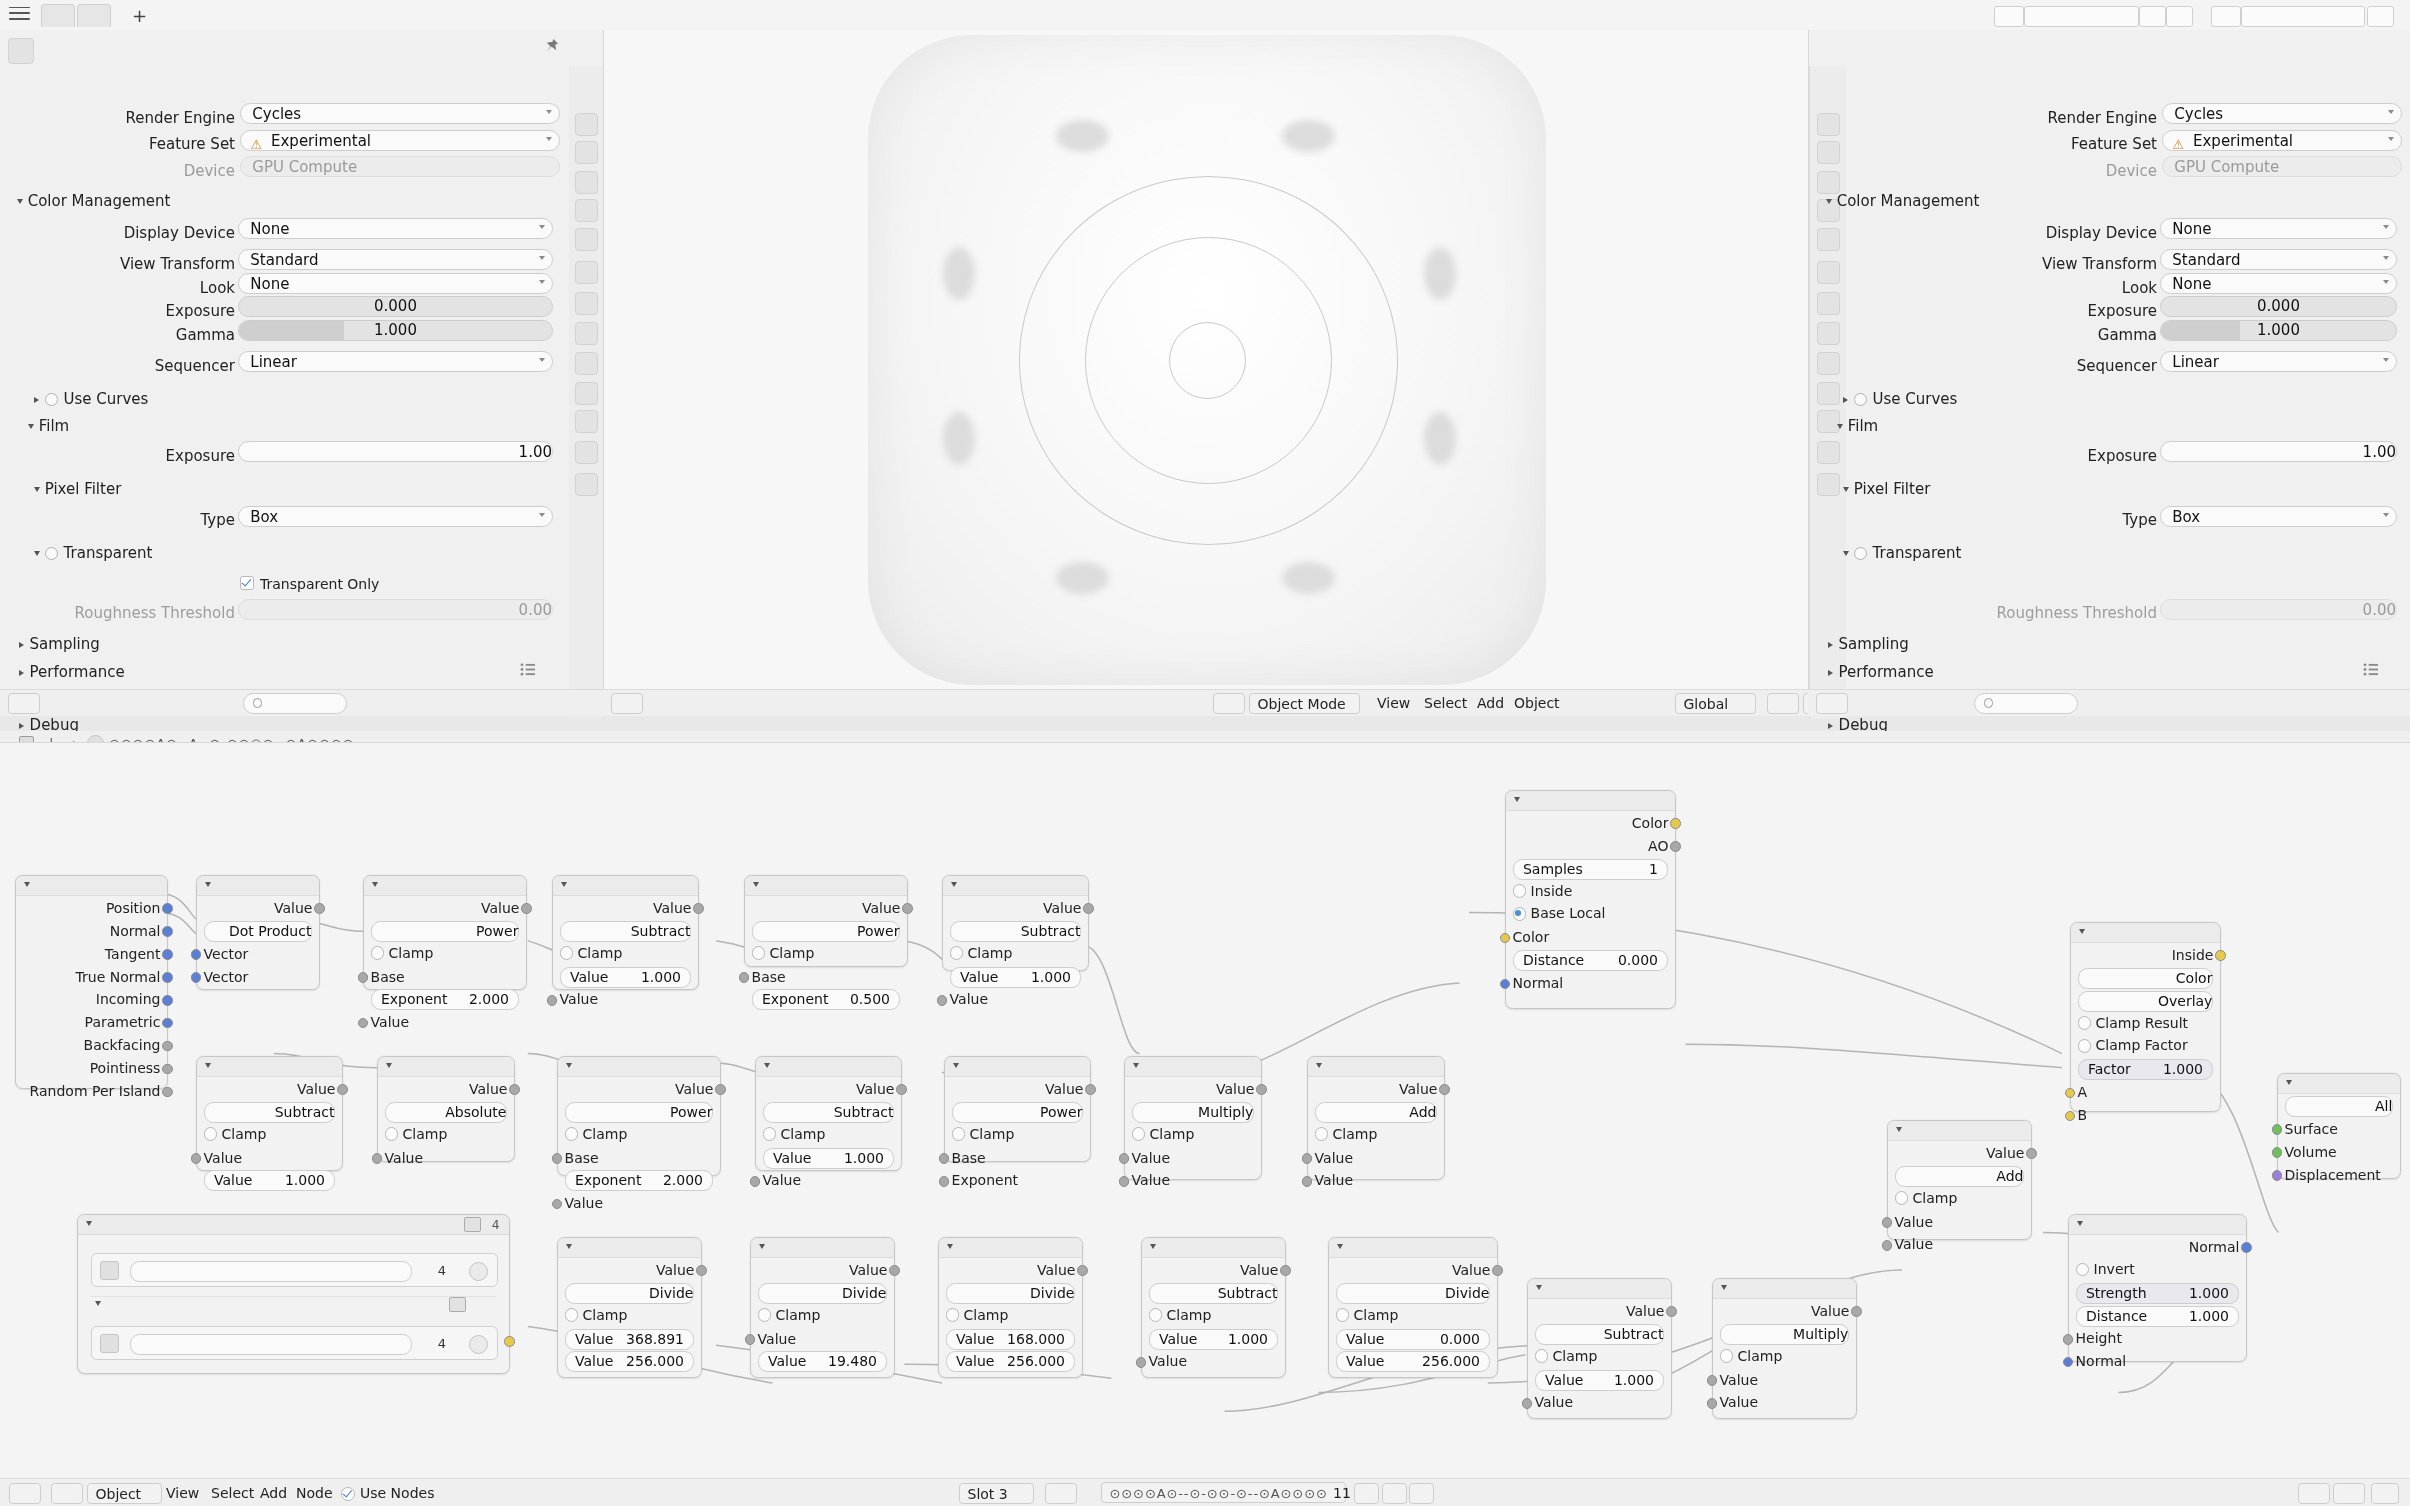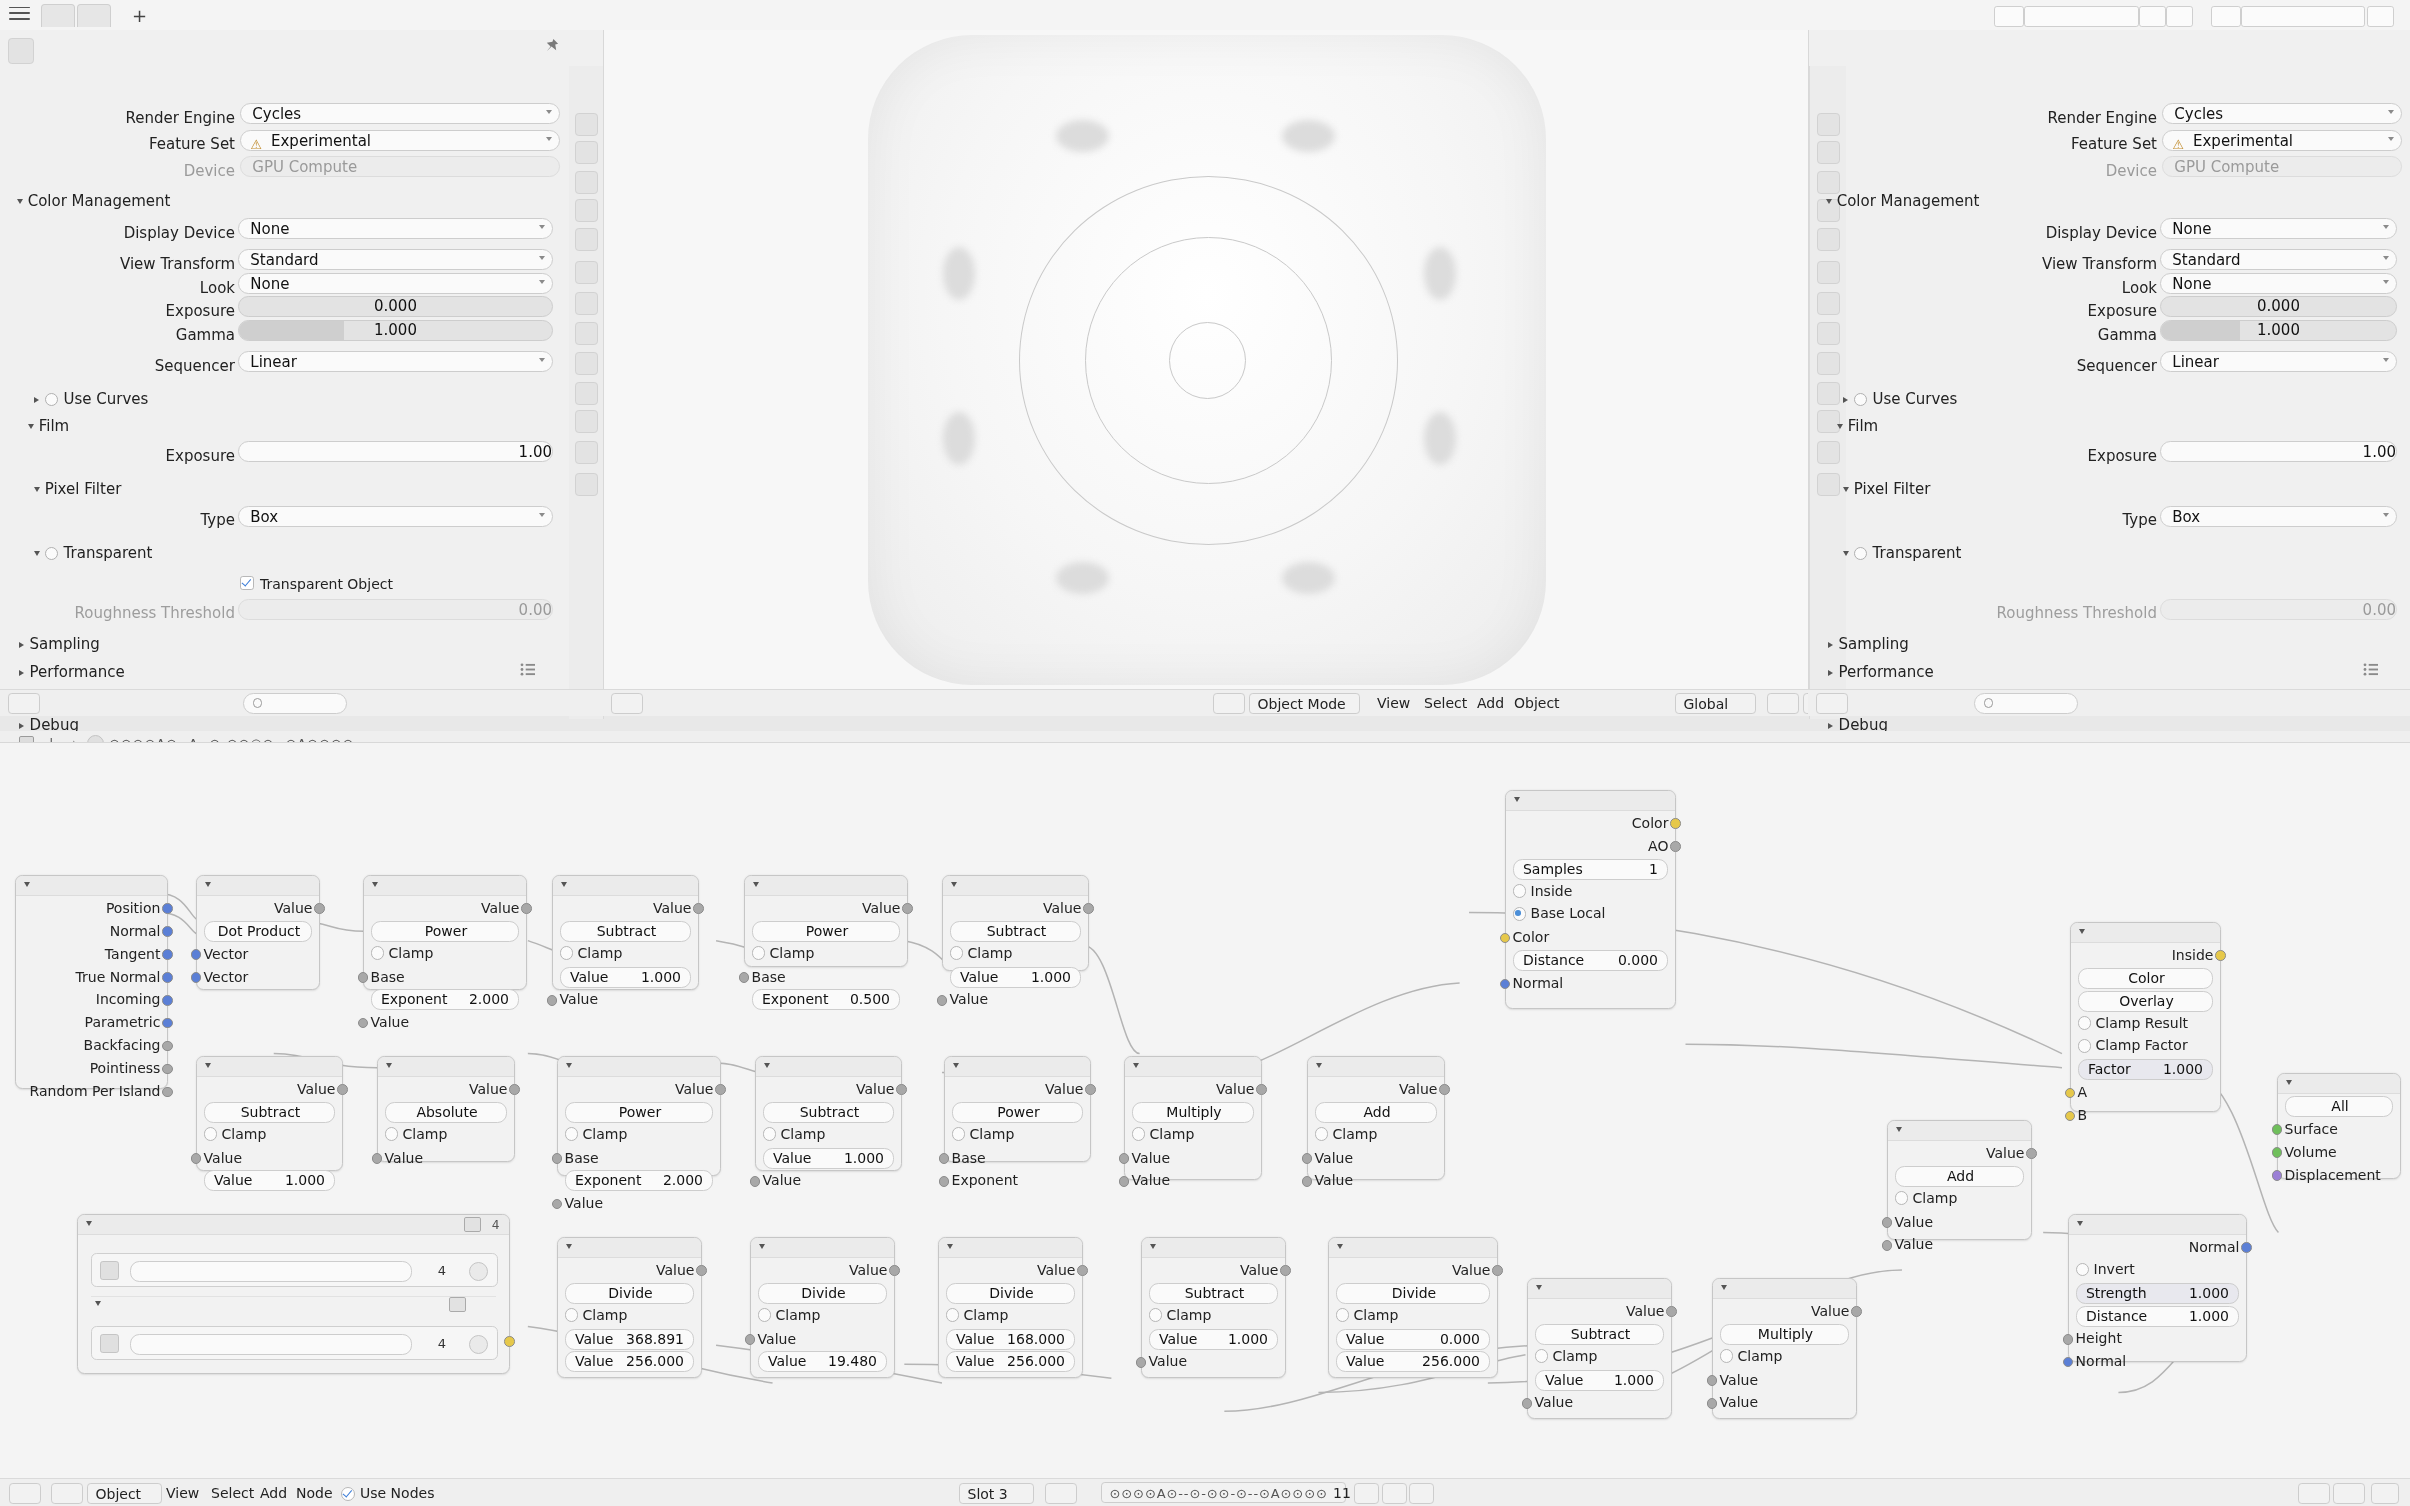--- a/index.html
+++ b/index.html
@@ -53,21 +53,21 @@
   
   .nodearea{position:absolute;left:0;top:742px;width:2411px;height:736px;background:#f4f4f4;border-top:0.9px solid #d8d8d8;overflow:hidden;}
   .breadcrumb{position:absolute;left:0;top:731px;width:2411px;height:24.5px;background:#efefef;border-bottom:0.9px solid #dcdcdc;}
   .node{position:absolute;background:#f2f2f2;border:0.9px solid #c6c6c6;border-radius:7.5px;box-shadow:0 0.9px 1.9px rgba(0,0,0,.10);}
   .node .nhdr{height:19px;border-radius:6.6px 6.6px 0 0;background:#ebebeb;border-bottom:0.9px solid #dcdcdc;position:relative;}
   .node .nhdr .tri{position:absolute;left:7.5px;top:5.6px;}
   .nrow{position:relative;height:21px;margin:1.9px 6.6px;}
   .nrow.right{text-align:right;font-size:14px;color:#222;line-height:21px;}
   .nrow.left{font-size:14px;color:#222;line-height:21px;}
   .nfield{position:relative;height:19px;background:#fafafa;border:0.9px solid #cdcdcd;border-radius:9.4px;font-size:14px;line-height:18px;text-align:center;color:#111;}
-  .nfield.l{text-align:center;padding-left:2px;}
+  .nfield.l{text-align:right;padding-left:2px;}
   .nchk{position:relative;font-size:14px;line-height:19px;padding-left:18px;color:#222;}
   .nchk:before{content:"";position:absolute;left:0;top:2.8px;width:11.3px;height:11.3px;border:0.9px solid #b6b6b6;border-radius:50%;background:#fbfbfb;}
   .nchk.on:before{background:#fbfbfb;}
   .nchk.on:after{content:"";position:absolute;left:2.8px;top:5.6px;width:5.6px;height:5.6px;border-radius:50%;background:#4c8fd8;}
   .sock{position:absolute;width:8.5px;height:8.5px;border-radius:50%;border:0.9px solid #8c8c8c;}
   .s-gray{background:#a8a8a8;}
   .s-yellow{background:#e6c84a;}
   .s-blue{background:#5b7fd6;}
   .s-green{background:#6fbf5b;}
   .s-purple{background:#9b7fd6;}
@@ -167,21 +167,21 @@
     <div class="sectionhdr" style="left:28px;top:387px;"><span class="tri open"></span><span>Film</span></div>
     <div class="lbl" style="left:47px;top:417px;width:188px;">Exposure</div>
     <div class="fld center" style="left:238px;top:411px;width:315px;">1.00</div>
 
     <div class="sectionhdr" style="left:34px;top:450px;"><span class="tri open"></span><span>Pixel Filter</span></div>
     <div class="lbl" style="left:47px;top:481px;width:188px;">Type</div>
     <div class="fld" style="left:238px;top:476px;width:315px;"><span>Box</span><span class="dd-arrow"></span></div>
 
     <div class="sectionhdr" style="left:34px;top:514px;"><span class="tri open"></span><span class="radio" style="position:relative;display:inline-block;top:1.9px;margin-right:5.6px;"></span><span>Transparent</span></div>
     <div class="cb on" style="left:240px;top:546px;"></div>
-    <div class="flat" style="left:260px;top:544px;">Transparent Object</div>
+    <div class="flat" style="left:260px;top:544px;">Transparent Only</div>
     <div class="lbl" style="left:28px;top:574px;width:207px;color:#9d9d9d;">Roughness Threshold</div>
     <div class="fld dis center" style="left:238px;top:569px;width:315px;">0.00</div>
 
     <div class="sectionhdr" style="left:19px;top:605px;"><span class="tri"></span><span>Sampling</span></div>
     <div class="sectionhdr" style="left:19px;top:633px;"><span class="tri"></span><span>Performance</span></div>
     <div class="sectionhdr" style="left:19px;top:660px;"><span class="tri"></span><span>Light Paths</span></div>
     <div class="sectionhdr" style="left:19px;top:686px;"><span class="tri"></span><span>Debug</span></div>
     <div style="position:absolute;left:520px;top:631px;width:19px;height:15px;">
       <svg width="17" height="13" viewBox="0 0 18 14">
           <g fill="#8a8a8a">

